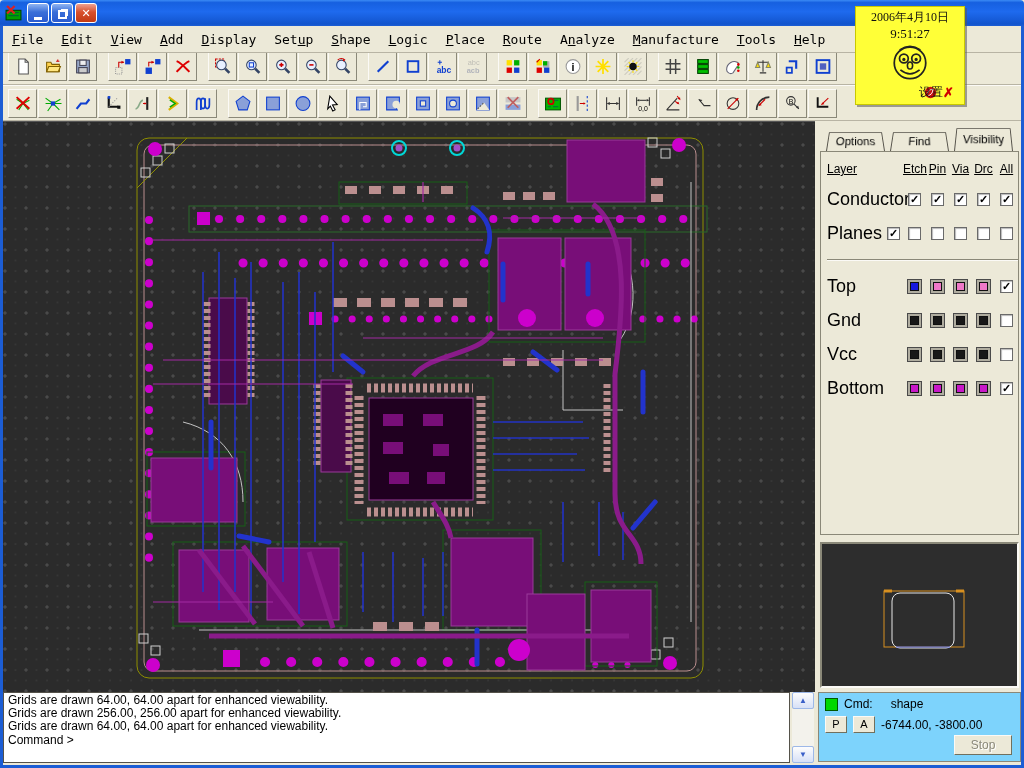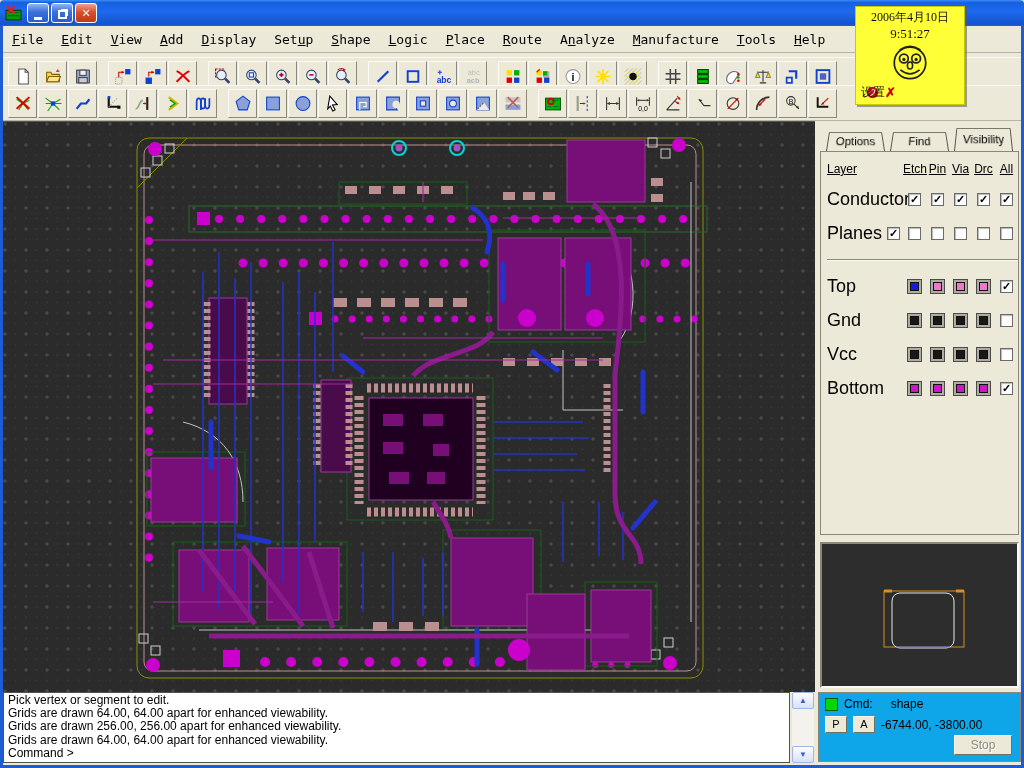--- a/index.html
+++ b/index.html
@@ -25,21 +25,21 @@
 .g-max{width:9px;height:9px;border:2px solid #fff;margin:3px auto 0;box-shadow:2px -2px 0 -1px #fff}
 
 
 .menubar{position:absolute;left:3px;top:26px;width:1018px;height:27px;background:#ece9d8;display:flex;align-items:center;
  border-bottom:1px solid #b8b4a4;z-index:4;font-family:"DejaVu Sans Mono",monospace;font-size:13px}
 .menu-item{padding:1px 9px;color:#000;cursor:default;white-space:nowrap}
 
 
 .toolbar{position:absolute;left:3px;width:1018px;background:#ece9d8;display:flex;align-items:center;
  border-top:1px solid #fbfaf6;border-bottom:1px solid #b8b4a4;padding-left:5px}
-#tb1{top:57px;height:38px}
+#tb1{top:47px;height:38px}
 #tb2{top:85px;height:36px}
 .tb-group{display:flex;gap:1px;margin-right:11px}
 .tb-btn{width:29px;height:30px;background:#ece9d8;border:1px solid;border-color:#fbfaf6 #8a8878 #8a8878 #fbfaf6;
  display:flex;align-items:center;justify-content:center;padding:0;cursor:pointer}
 #tb2 .tb-btn{height:29px}
 .tb-ic svg{width:20px;height:17px;display:block}
 .tb-btn.disabled .tb-ic{opacity:.55;filter:grayscale(60%)}
 
 
 .canvas{position:absolute;left:3px;top:121px;width:812px;height:570px;background:#2b2b2b;border-top:1px solid #555}
@@ -64,21 +64,21 @@
  display:inline-flex;align-items:center;justify-content:center;cursor:pointer}
 .cb.checked::after{content:"✓";font-size:11px;font-weight:bold;color:#000;margin-top:-1px}
 .sw{width:15px;height:15px;border:1px solid #4a4a4a;background:#b0ada0;display:inline-flex;align-items:center;justify-content:center;cursor:pointer}
 .sw i{display:block;width:9px;height:9px;border:1px solid #101010}
 .lg-sep{grid-column:1/-1;height:2px;border-top:1px solid #8a8878;border-bottom:1px solid #fbfaf6;margin:2px 0}
 
 
 .preview{position:absolute;left:2px;top:421px;right:2px;height:146px;border:2px solid;border-color:#8a8878 #fbfaf6 #fbfaf6 #8a8878;background:#2d2d2d}
 
 
-.statusbox{position:absolute;left:818px;top:692px;width:203px;height:70px;background:#0ea5e9;border:1px solid #8a8878;padding:4px 6px;font-size:12px}
+.statusbox{position:absolute;left:818px;top:692px;width:203px;height:70px;background:#7dd3fc;border:1px solid #8a8878;padding:4px 6px;font-size:12px}
 .st-row{display:flex;align-items:center;gap:6px;margin-bottom:5px}
 .st-led{width:13px;height:13px;background:#00d800;border:1px solid #005800}
 .st-btn{width:22px;height:17px;background:#ece9d8;border:1px solid;border-color:#fbfaf6 #70705e #70705e #fbfaf6;
  font-size:11px;text-align:center;line-height:15px;cursor:pointer;padding:0}
 .stop-btn{position:absolute;right:8px;bottom:6px;width:58px;height:20px;background:#ece9d8;
  border:1px solid;border-color:#fbfaf6 #70705e #70705e #fbfaf6;color:#8a887a;text-shadow:1px 1px 0 #fff;font-size:12px}
 
 
 .console{position:absolute;left:3px;top:692px;width:787px;height:71px;background:#fff;border:1px solid #55524a;
  padding:1px 4px;font-size:12px;line-height:13.2px;color:#000;overflow:hidden}
@@ -86,21 +86,21 @@
 .sb-btn{height:17px;background:linear-gradient(180deg,#fdfdfd,#d7e0f7);border:1px solid #9db8e8;border-radius:2px;
  font-size:8px;text-align:center;line-height:15px;color:#3a5fc8;cursor:pointer}
 .sb-track{flex:1;background:#f3f2ec}
 
 
 .sticky{position:absolute;left:855px;top:6px;width:110px;height:99px;background:#ffff37;border:1px solid #c8c800;
  box-shadow:2px 2px 0 rgba(90,90,90,.55);z-index:50;text-align:center;font-family:Liberation Serif, serif;color:#101010}
 .sticky .date{font-size:12px;margin-top:2px;white-space:nowrap}
 .sticky .time{font-size:13px}
 .sticky .face{margin-top:-1px}
-.sticky .foot{display:flex;align-items:center;justify-content:flex-start;padding:0 10px;margin-top:-3px}
+.sticky .foot{display:flex;align-items:center;justify-content:flex-end;padding:0 10px;margin-top:-3px}
 .sticky .set-label{font-size:12px;margin-left:-18px}
 .sticky .note-close{color:#d00000;font-weight:bold;font-size:13px;cursor:pointer}
 .sticky .spin{cursor:pointer;display:flex}
 </style>
 </head>
 <body>
 
 <div class="win">
 
   <div class="titlebar">
@@ -952,21 +952,20 @@
         <rect width="195" height="142" fill="#2d2d2d"></rect>
         <rect x="62" y="47" width="80" height="56" fill="none" stroke="#d89020"></rect>
         <rect x="70" y="49" width="62" height="55" rx="8" fill="none" stroke="#e8e8e8"></rect>
         <path d="M74 103h54" stroke="#4a66e8"></path>
         <path d="M62 47h8M134 47h8" stroke="#d89020" stroke-width="3"></path>
       </svg>
     </div>
   </div>
 
   <div class="console" id="consoleBox">
-      <div class="cline">Pick vertex or segment to edit.</div>
       <div class="cline">Grids are drawn 64.00, 64.00 apart for enhanced viewability.</div>
       <div class="cline">Grids are drawn 256.00, 256.00 apart for enhanced viewability.</div>
       <div class="cline">Grids are drawn 64.00, 64.00 apart for enhanced viewability.</div>
       <div class="cline">Command &gt;</div>
     </div>
   <div class="scrollbar">
     <div class="sb-btn">▲</div>
     <div class="sb-track"></div>
     <div class="sb-btn">▼</div>
   </div>

